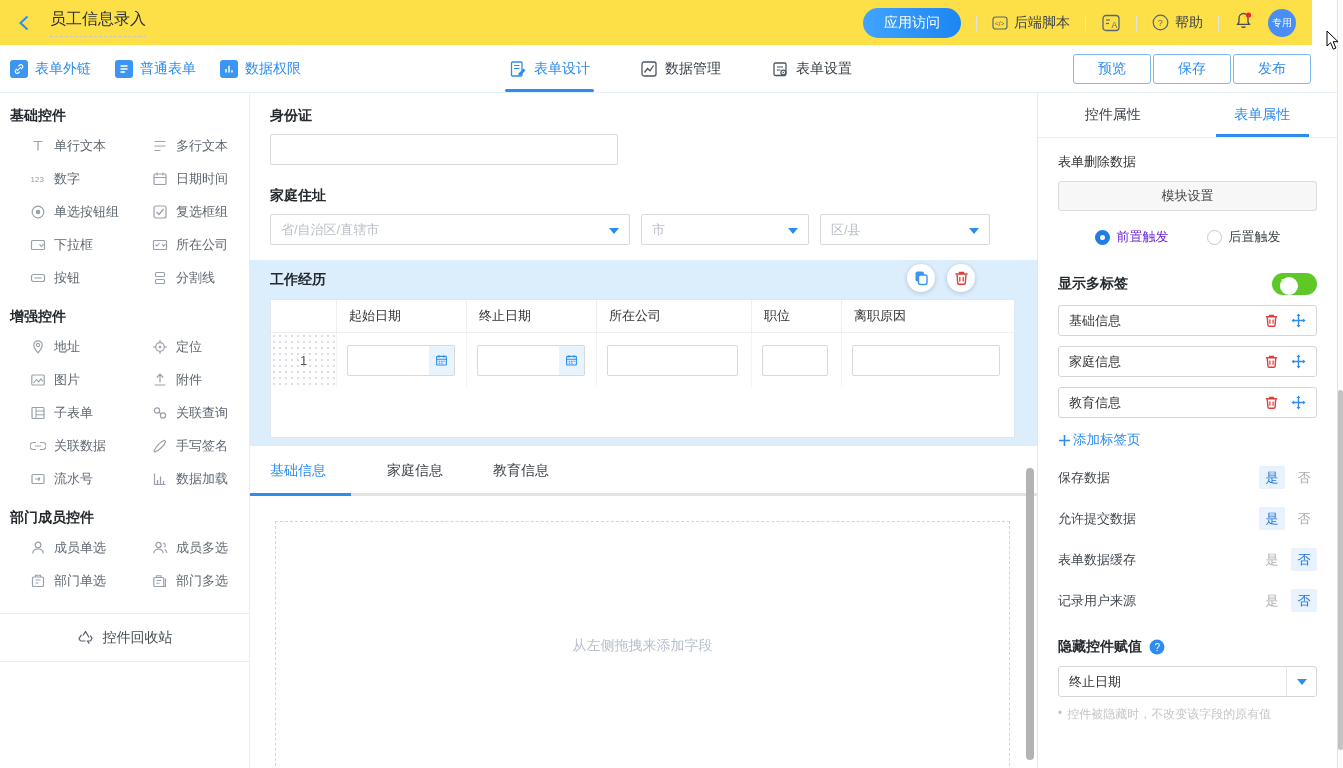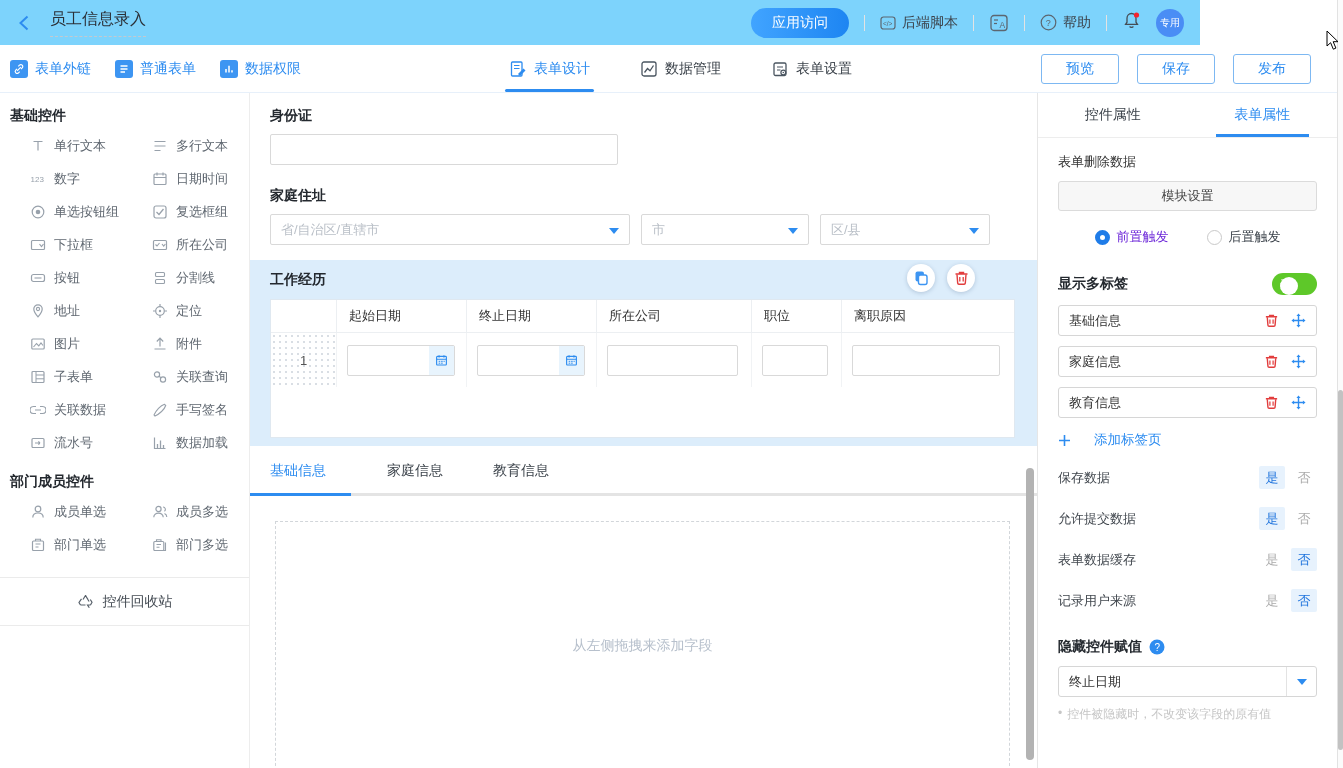--- a/index.html
+++ b/index.html
@@ -1,20 +1,20 @@
 <!DOCTYPE html>
 <html><head>
 <meta charset="utf-8">
 <style>
   * { margin:0; padding:0; box-sizing:border-box; }
   html,body { width:1343px; height:768px; overflow:hidden; background:#fff;
     font-family:"Liberation Sans","DejaVu Sans",sans-serif; }
 
   
-  .hdr { position:absolute; left:0; top:0; width:1200px; height:45px; background:#7dd3fc;
+  .hdr { position:absolute; left:0; top:0; width:1312px; height:45px; background:#fde047;
          display:flex; align-items:center; padding:0 16px; }
   .back { width:22px; height:22px; cursor:pointer; display:flex; align-items:center; }
   .title { margin-left:12px; font-size:16px; color:#2b2f36; padding-bottom:6px;
            border-bottom:1px dashed #c4c9cf; }
   .hdr-right { margin-left:auto; display:flex; align-items:center; gap:15px; }
   .pill { height:30px; padding:0 21px; border-radius:16px; border:none; cursor:pointer;
           background:linear-gradient(90deg,#41a4ff,#1d85f2); color:#fff; font-size:14px; }
   .vdiv { width:1px; height:16px; background:#e3e3e3; }
   .hitem { display:flex; align-items:center; gap:6px; font-size:14px; color:#3c434b; cursor:pointer; }
   .bellwrap { position:relative; cursor:pointer; }
@@ -27,21 +27,21 @@
   .tb-left { position:absolute; left:10px; top:0; height:47px; display:flex; align-items:center; gap:24px; }
   .tb-link { display:flex; align-items:center; gap:7px; color:#2d8cf0; font-size:14px; cursor:pointer; }
   .btile { width:18px; height:18px; border-radius:3px; background:#3d95f2; display:flex;
            align-items:center; justify-content:center; }
   .tb-tabs { position:absolute; left:505px; top:0; height:47px; display:flex; gap:42px; }
   .tb-tab { display:flex; align-items:center; gap:7px; font-size:14px; color:#3c434b;
             cursor:pointer; position:relative; padding:0 4px; }
   .tb-tab.on { color:#2d8cf0; }
   .tb-tab.on::after { content:""; position:absolute; left:0; right:0; bottom:0; height:3px;
             background:#2d8cf0; border-radius:2px; }
-  .tb-actions { position:absolute; right:32px; top:9px; display:flex; gap:18px; }
+  .tb-actions { position:absolute; right:32px; top:9px; display:flex; gap:2px; }
   .obtn { width:78px; height:30px; background:#fff; border:1px solid #7db8f2; color:#2d8cf0;
           font-size:14px; border-radius:3px; cursor:pointer; }
 
   
   .sb { position:absolute; left:0; top:93px; width:250px; height:675px; background:#fff;
         border-right:1px solid #ededed; }
   .sec-title { font-size:14px; font-weight:bold; color:#24292f; margin:14px 0 4px 10px; }
   .sgrid { display:grid; grid-template-columns:122px 1fr; padding-left:30px; }
   .sitem { display:flex; align-items:center; gap:8px; height:33px; font-size:13px;
            color:#5f6770; cursor:pointer; }
@@ -121,21 +121,21 @@
   .toggle { width:45px; height:22px; border-radius:11px; background:#5ec829; position:relative;
             cursor:pointer; }
   .toggle span { position:absolute; left:8px; top:4px; font-size:11px; color:#fff; }
   .knob { position:absolute; right:2px; top:2px; width:18px; height:18px; border-radius:50%;
           background:#fff; }
   .tabbox { margin-top:10px; height:31px; border:1px solid #d6d6d6; border-radius:3px;
             display:flex; align-items:center; font-size:13px; color:#333; padding:0 10px; }
   .tabbox .sp { flex:1; }
   .tico { width:15px; height:15px; cursor:pointer; }
   .tico + .tico { margin-left:12px; }
-  .addtab { margin-top:13px; display:flex; align-items:center; gap:23px; color:#2d8cf0;
+  .addtab { margin-top:13px; display:flex; align-items:center; gap:2px; color:#2d8cf0;
             font-size:13.5px; cursor:pointer; }
   .other { margin-top:21px; }
   .swrow { margin-top:16px; display:flex; align-items:center; justify-content:space-between; height:25px; }
   .swlabel { font-size:13px; color:#41474e; }
   .swgrp { display:flex; gap:6px; }
   .swbtn { width:26px; height:23px; border-radius:2px; display:flex; align-items:center;
            justify-content:center; font-size:13px; cursor:pointer; color:#ababab; }
   .swbtn.on { background:#e7f2fd; color:#2074dd; }
   .hidrow { margin-top:25px; display:flex; align-items:center; gap:7px; }
   .pnsel { margin-top:10px; height:31px; border:1px solid #d6d6d6; border-radius:3px;
@@ -327,20 +327,21 @@
       </div>
     <div class="sitem">
         <svg class="sic" viewBox="0 0 16 16">
           <rect x="3.5" y="2.5" width="9" height="4" rx="1" fill="none" stroke="#98a1ab" stroke-width="1.1"></rect>
           <rect x="3.5" y="9.5" width="9" height="4" rx="1" fill="none" stroke="#98a1ab" stroke-width="1.1"></rect>
         </svg>
         <span>分割线</span>
       </div>
   </div>
 
+  <div class="sec-title">增强控件</div>
   <div class="sgrid">
     <div class="sitem">
         <svg class="sic" viewBox="0 0 16 16">
           <path d="M8,1.8 C5.4,1.8 3.8,3.8 3.8,6 C3.8,9.2 8,13.8 8,13.8 C8,13.8 12.2,9.2 12.2,6 C12.2,3.8 10.6,1.8 8,1.8 Z" fill="none" stroke="#98a1ab" stroke-width="1.2"></path>
           <circle cx="8" cy="6" r="1.6" fill="none" stroke="#98a1ab" stroke-width="1.1"></circle>
         </svg>
         <span>地址</span>
       </div>
     <div class="sitem">
         <svg class="sic" viewBox="0 0 16 16">

